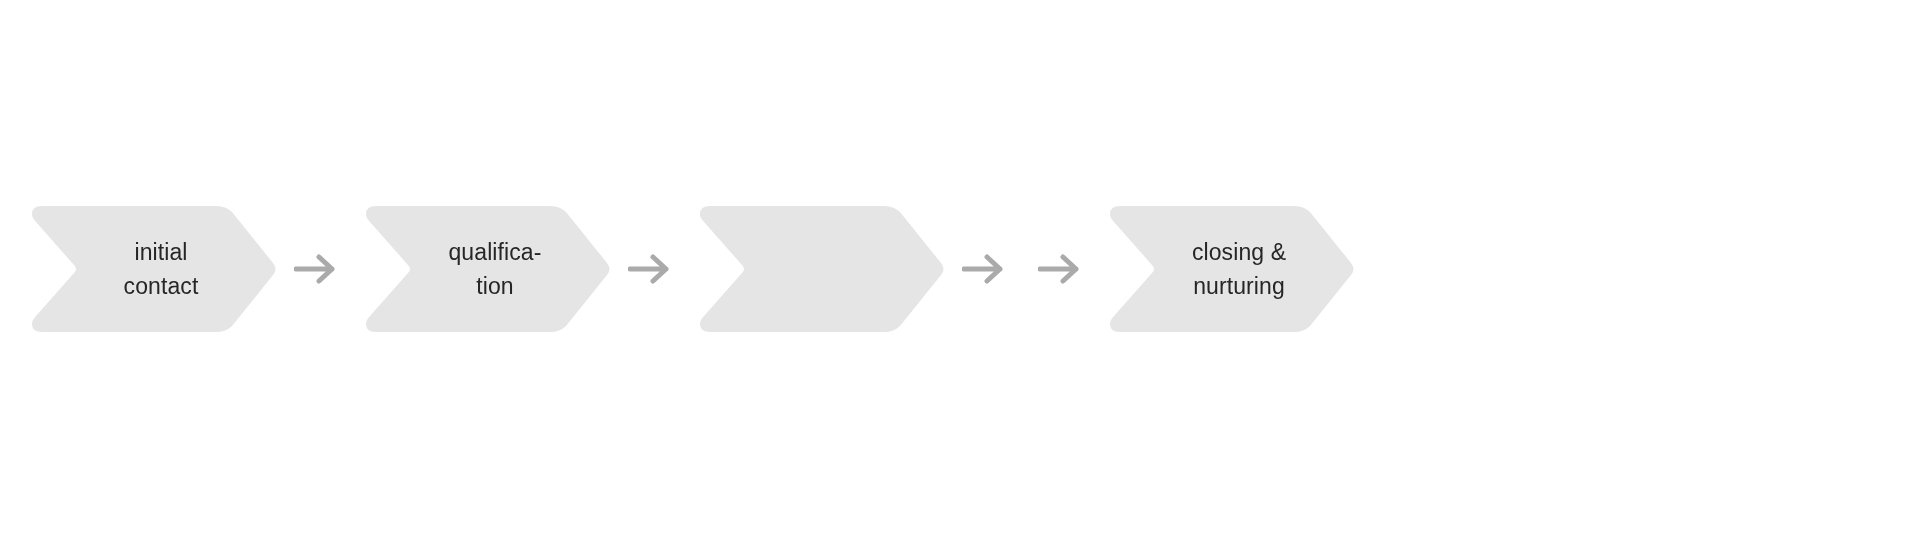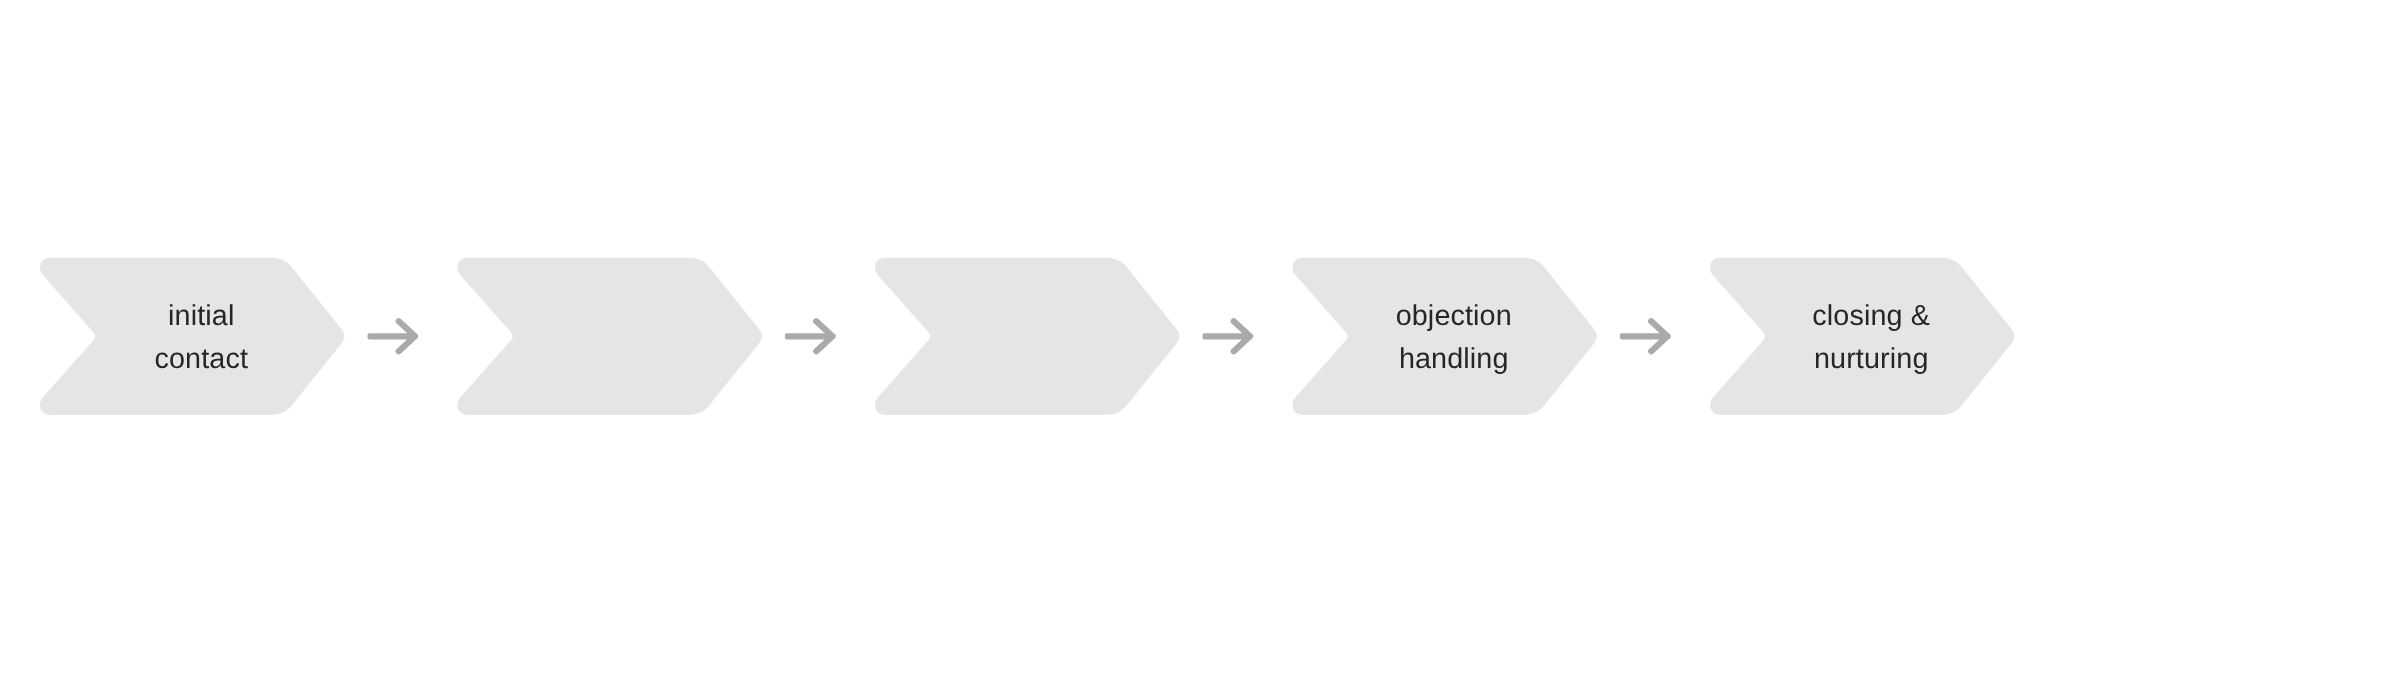--- a/index.html
+++ b/index.html
@@ -127,75 +127,56 @@
                  L212 120
                  Q206 126 196 126
                  L22 126
                  Q12 126 12 118
                  Q12 114 16 110
                  L54 67
                  Q58 63 54 59
                  L16 16
                  Q12 12 12 8 Z" fill="#e5e5e5"></path>
       </svg>
-    </div>
-
-    <div class="connector">
-      <svg width="44" height="34" viewBox="0 0 44 34">
-        <path d="M2 17 L38 17 M25 5 L38 17 L25 29" fill="none" stroke="#aaaaaa" stroke-width="5" stroke-linecap="round" stroke-linejoin="round"></path>
-      </svg>
-    </div>
-
-    <div class="stage" style="width:258px">
-      <svg class="stage-shape" viewBox="0 0 258 126" preserveAspectRatio="none">
-        <path d="M12 8
-                 Q12 0 22 0
-                 L196 0
-                 Q206 0 212 6
-                 L253 57
-                 Q258 63 253 69
-                 L212 120
-                 Q206 126 196 126
-                 L22 126
-                 Q12 126 12 118
-                 Q12 114 16 110
-                 L54 67
-                 Q58 63 54 59
-                 L16 16
-                 Q12 12 12 8 Z" fill="#e5e5e5"></path>
-      </svg>
-    </div>
-
-    <div class="connector">
-      <svg width="44" height="34" viewBox="0 0 44 34">
-        <path d="M2 17 L38 17 M25 5 L38 17 L25 29" fill="none" stroke="#aaaaaa" stroke-width="5" stroke-linecap="round" stroke-linejoin="round"></path>
-      </svg>
-    </div>
-
-    <div class="stage" style="width:258px">
-      <svg class="stage-shape" viewBox="0 0 258 126" preserveAspectRatio="none">
-        <path d="M12 8
-                 Q12 0 22 0
-                 L196 0
-                 Q206 0 212 6
-                 L253 57
-                 Q258 63 253 69
-                 L212 120
-                 Q206 126 196 126
-                 L22 126
-                 Q12 126 12 118
-                 Q12 114 16 110
-                 L54 67
-                 Q58 63 54 59
-                 L16 16
-                 Q12 12 12 8 Z" fill="#e5e5e5"></path>
-      </svg>
-      <div class="stage-label">objection
-handling</div>
-    </div>
+      <div class="stage-label">qualifica-
+tion</div>
+    </div>
+
+    <div class="connector">
+      <svg width="44" height="34" viewBox="0 0 44 34">
+        <path d="M2 17 L38 17 M25 5 L38 17 L25 29" fill="none" stroke="#aaaaaa" stroke-width="5" stroke-linecap="round" stroke-linejoin="round"></path>
+      </svg>
+    </div>
+
+    <div class="stage" style="width:258px">
+      <svg class="stage-shape" viewBox="0 0 258 126" preserveAspectRatio="none">
+        <path d="M12 8
+                 Q12 0 22 0
+                 L196 0
+                 Q206 0 212 6
+                 L253 57
+                 Q258 63 253 69
+                 L212 120
+                 Q206 126 196 126
+                 L22 126
+                 Q12 126 12 118
+                 Q12 114 16 110
+                 L54 67
+                 Q58 63 54 59
+                 L16 16
+                 Q12 12 12 8 Z" fill="#e5e5e5"></path>
+      </svg>
+    </div>
+
+    <div class="connector">
+      <svg width="44" height="34" viewBox="0 0 44 34">
+        <path d="M2 17 L38 17 M25 5 L38 17 L25 29" fill="none" stroke="#aaaaaa" stroke-width="5" stroke-linecap="round" stroke-linejoin="round"></path>
+      </svg>
+    </div>
+
 
     <div class="connector">
       <svg width="44" height="34" viewBox="0 0 44 34">
         <path d="M2 17 L38 17 M25 5 L38 17 L25 29" fill="none" stroke="#aaaaaa" stroke-width="5" stroke-linecap="round" stroke-linejoin="round"></path>
       </svg>
     </div>
 
     <div class="stage" style="width:258px">
       <svg class="stage-shape" viewBox="0 0 258 126" preserveAspectRatio="none">
         <path d="M12 8

